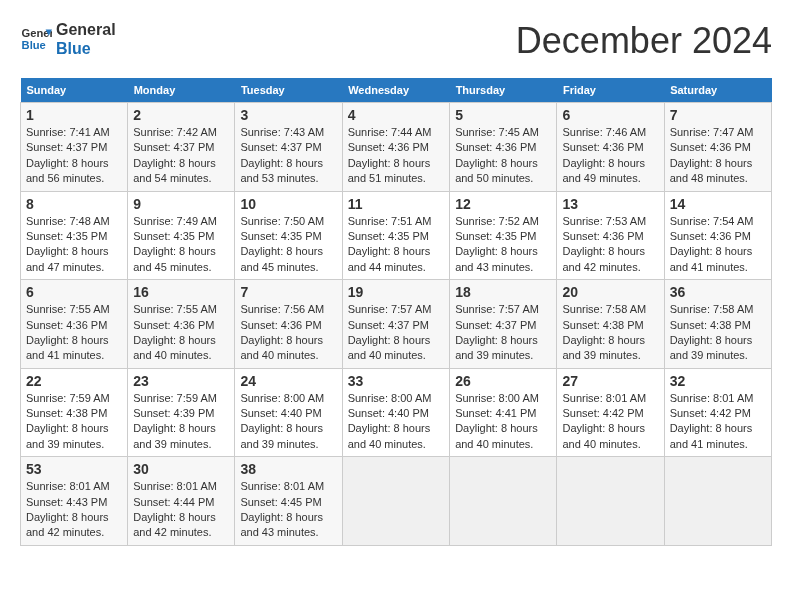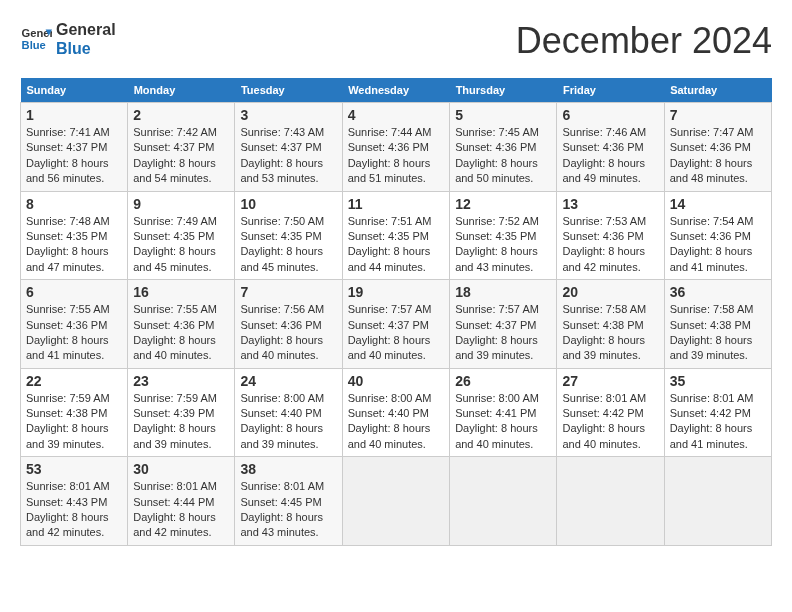--- a/index.html
+++ b/index.html
@@ -304,21 +304,21 @@
       </td>
         <td>
         <span class="day-number">24</span>
         <div class="day-info">
           Sunrise: 8:00 AM<br>
           Sunset: 4:40 PM<br>
           Daylight: 8 hours and 39 minutes.
         </div>
       </td>
         <td>
-        <span class="day-number">40</span>
+        <span class="day-number">33</span>
         <div class="day-info">
           Sunrise: 8:00 AM<br>
           Sunset: 4:40 PM<br>
           Daylight: 8 hours and 40 minutes.
         </div>
       </td>
         <td>
         <span class="day-number">26</span>
         <div class="day-info">
           Sunrise: 8:00 AM<br>
@@ -328,21 +328,21 @@
       </td>
         <td>
         <span class="day-number">27</span>
         <div class="day-info">
           Sunrise: 8:01 AM<br>
           Sunset: 4:42 PM<br>
           Daylight: 8 hours and 40 minutes.
         </div>
       </td>
         <td>
-        <span class="day-number">35</span>
+        <span class="day-number">32</span>
         <div class="day-info">
           Sunrise: 8:01 AM<br>
           Sunset: 4:42 PM<br>
           Daylight: 8 hours and 41 minutes.
         </div>
       </td>
       </tr>
       <tr>
         <td>
         <span class="day-number">53</span>

